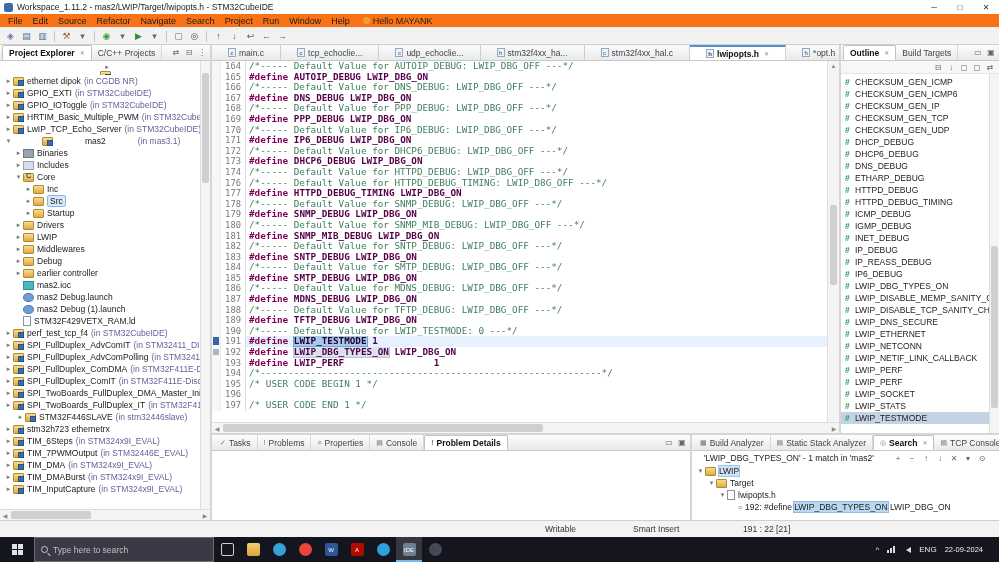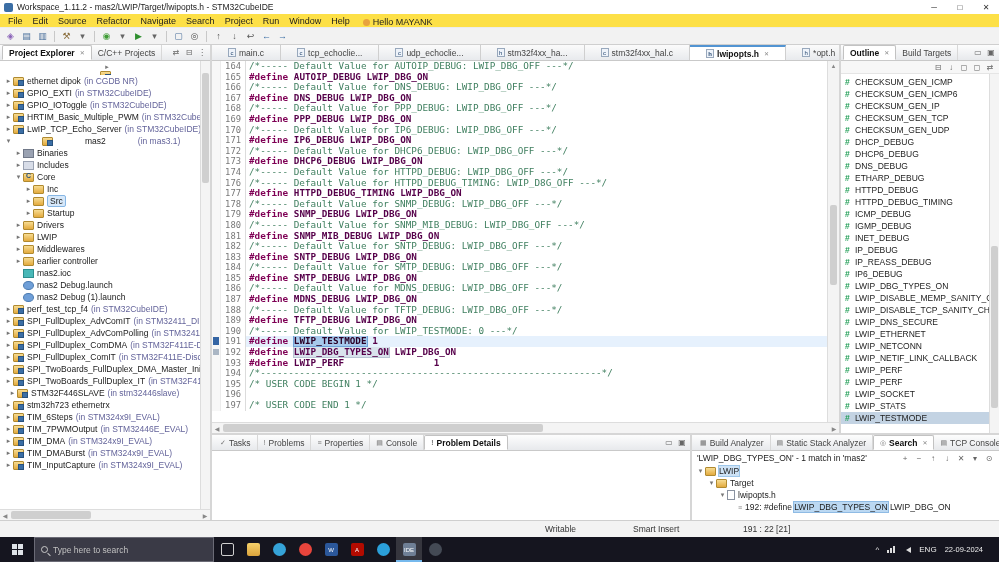--- a/index.html
+++ b/index.html
@@ -6,21 +6,21 @@
 html,body{width:999px;height:562px;overflow:hidden;background:#fff;
   font-family:"Liberation Sans","DejaVu Sans",sans-serif;font-size:9px;color:#1c1c1c}
 #app{width:999px;height:562px;display:flex;flex-direction:column}
 
 
 .titlebar{height:14px;display:flex;align-items:center;gap:4px;padding:4px 4px;background:#fff}
 .app-ico{width:9px;height:9px;border-radius:2px;background:#3b6ea5;flex:none}
 .tb-title{font-size:8.5px;color:#222;white-space:nowrap}
 .win-controls{margin-left:auto;display:flex;gap:8px}
 .win-btn{width:18px;height:12px;display:flex;align-items:center;justify-content:center;font-size:8px;color:#333}
-.menubar{height:14px;display:flex;align-items:flex-end;padding:0 3px;background:#fde047;border-bottom:1px solid #ececec}
+.menubar{height:14px;display:flex;align-items:center;padding:0 3px;background:#f97316;border-bottom:1px solid #ececec}
 .menu-item{padding:1px 5px;white-space:nowrap}
 .menu-user{display:flex;align-items:center;gap:3px;margin-left:8px;white-space:nowrap}
 .user-dot{width:7px;height:7px;border-radius:50%;background:#e8a33d;display:inline-block}
 .toolbar{height:17px;background:#f2f2f2;border-bottom:1px solid #cfcfcf;display:flex;align-items:center;padding:0 3px;gap:1px}
 .tb-btn{min-width:15px;height:14px;display:inline-flex;align-items:center;justify-content:center;font-size:9px;border-radius:2px;color:#555}
 .tb-sep{width:1px;height:11px;background:#c8c8c8;margin:0 3px;display:inline-block}
 
 
 .main{height:475px;display:flex;min-height:0}
 .explorer{width:212px;border-right:2px solid #d6d6d6;display:flex;flex-direction:column;background:#fff}
@@ -94,21 +94,21 @@
 .outline-toolbar{height:13px;display:flex;justify-content:flex-end;align-items:center;gap:3px;padding:0 4px;background:#f7f7f7;border-bottom:1px solid #e5e5e5}
 .olist{flex:1;overflow:hidden;position:relative;padding-top:2px}
 .orow{height:12px;display:flex;align-items:center;font-size:8.5px;white-space:nowrap;padding-left:4px;overflow:hidden}
 .orow .hash{color:#1f9d55;font-weight:bold;width:10px;flex:none}
 .orow.selected{background:#c3d3e3}
 
 
 .console-panel{width:480px;border-right:2px solid #d6d6d6;display:flex;flex-direction:column;background:#fff}
 .console-content{flex:1;background:#fff}
 .search-panel{flex:1;display:flex;flex-direction:column;background:#fff;min-width:0}
-.search-header{height:14px;display:flex;align-items:center;padding:0 5px;font-size:8.5px;color:#222;white-space:nowrap}
+.search-header{height:14px;display:flex;align-items:center;padding:0 12px;font-size:8.5px;color:#222;white-space:nowrap}
 .search-header .icons{margin-left:auto;display:flex;gap:4px}
 .stree{flex:1;overflow:hidden}
 .srow{height:12px;display:flex;align-items:center;font-size:8.5px;white-space:nowrap;overflow:hidden}
 .srow .arrow{width:9px;text-align:center;color:#777;font-size:7px;flex:none}
 .slbl.sel{background:#cde2f5;outline:1px solid #9ec7ea}
 .match{background:#bbd8f2;outline:1px solid #8fbbe4}
 .mico{color:#888;font-size:7px;margin-right:3px}
 
 
 .statusbar{height:17px;background:#f3f3f3;border-top:1px solid #cfcfcf;display:flex;align-items:center;font-size:8.5px;color:#333}
@@ -296,37 +296,47 @@
             <span class="tlabel">LWIP</span>
           </div>
           <div class="trow" style="padding-left: 14px;">
             <span class="arrow">▸</span>
             <span class="ico folder"></span>
             <span class="tlabel">Middlewares</span>
           </div>
           <div class="trow" style="padding-left: 14px;">
             <span class="arrow">▸</span>
             <span class="ico folder"></span>
+            <span class="tlabel">Debug</span>
+          </div>
+          <div class="trow" style="padding-left: 14px;">
+            <span class="arrow">▸</span>
+            <span class="ico folder"></span>
             <span class="tlabel">earlier controller</span>
           </div>
           <div class="trow" style="padding-left: 14px;">
             <span class="arrow"></span>
             <span class="ico ioc"></span>
             <span class="tlabel">mas2.ioc</span>
           </div>
           <div class="trow" style="padding-left: 14px;">
             <span class="arrow"></span>
             <span class="ico launch"></span>
             <span class="tlabel">mas2 Debug.launch</span>
           </div>
           <div class="trow" style="padding-left: 14px;">
             <span class="arrow"></span>
             <span class="ico launch"></span>
             <span class="tlabel">mas2 Debug (1).launch</span>
           </div>
+          <div class="trow" style="padding-left: 14px;">
+            <span class="arrow"></span>
+            <span class="ico file"></span>
+            <span class="tlabel">STM32F429VETX_RAM.ld</span>
+          </div>
           <div class="trow" style="padding-left: 4px;">
             <span class="arrow">▸</span>
             <span class="ico proj"></span>
             <span class="tlabel">perf_test_tcp_f4</span>
             <span class="deco">(in STM32CubeIDE)</span>
           </div>
           <div class="trow" style="padding-left: 4px;">
             <span class="arrow">▸</span>
             <span class="ico proj"></span>
             <span class="tlabel">SPI_FullDuplex_AdvComIT</span>
@@ -355,21 +365,21 @@
             <span class="ico proj"></span>
             <span class="tlabel">SPI_TwoBoards_FullDuplex_DMA_Master_Init</span>
             <span class="deco">(in ST...)</span>
           </div>
           <div class="trow" style="padding-left: 4px;">
             <span class="arrow">▸</span>
             <span class="ico proj"></span>
             <span class="tlabel">SPI_TwoBoards_FullDuplex_IT</span>
             <span class="deco">(in STM32F411-Discovery)</span>
           </div>
-          <div class="trow" style="padding-left: 8px;">
+          <div class="trow" style="padding-left: 16px;">
             <span class="arrow">▸</span>
             <span class="ico proj"></span>
             <span class="tlabel">STM32F446SLAVE</span>
             <span class="deco">(in stm32446slave)</span>
           </div>
           <div class="trow" style="padding-left: 4px;">
             <span class="arrow">▸</span>
             <span class="ico proj"></span>
             <span class="tlabel">stm32h723 ethernetrx</span>
           </div>

